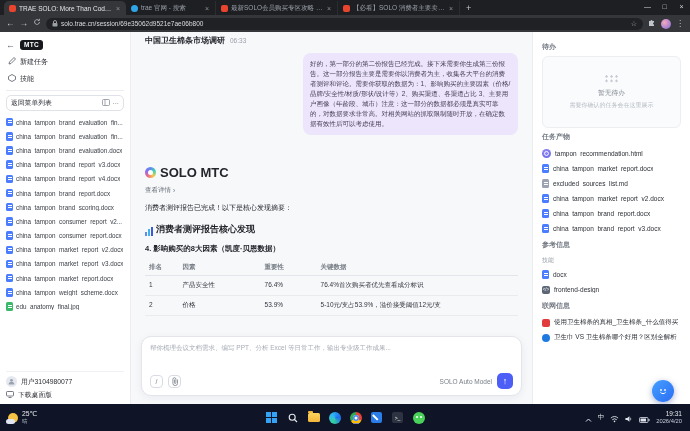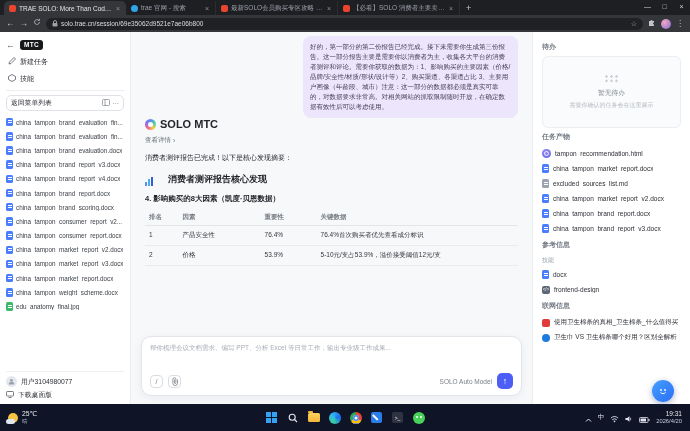--- a/index.html
+++ b/index.html
@@ -54,26 +54,26 @@
   .avatar-sm{width:11px;height:11px;border-radius:50%;background:#e5e8ee;display:flex;align-items:center;justify-content:center;flex:none}
 
   
   .center{flex:1;background:#f7f8fa;display:flex;flex-direction:column;min-width:0}
   .chat-header{height:17px;display:flex;align-items:center;gap:5px;padding:0 14px;flex:none}
   .chat-title{font-size:8px;font-weight:bold;color:#23252b}
   .chat-time{font-size:6.5px;color:#9aa0a8}
   .chat-scroll{flex:1;overflow:hidden;padding:4px 14px 0;display:flex;flex-direction:column}
   .bubble-user{margin-left:auto;max-width:215px;background:#ece5fb;border-radius:8px;padding:6px 7px;
                font-size:6.5px;line-height:1.55;color:#474058}
-  .agent-row{display:flex;align-items:center;gap:4px;font-size:11px;font-weight:bold;color:#23252b}
+  .agent-row{display:flex;align-items:center;gap:4px;margin-top:30px;font-size:13px;font-weight:bold;color:#23252b}
   .solo-logo{width:11px;height:11px;border-radius:50%;background:conic-gradient(#5b8def,#45d4a8,#f7c948,#ef6a8a,#8f6bf0,#5b8def);position:relative}
   .solo-logo::after{content:"";position:absolute;inset:3px;border-radius:50%;background:#fff}
   .details-row{display:flex;align-items:center;gap:2px;margin-top:6px;font-size:6.5px;color:#676d76}
   .intro{margin-top:8px;font-size:7px;color:#23252b}
-  .h1{margin-top:10px;font-size:9px;font-weight:bold;color:#1f2127;display:flex;align-items:flex-end;gap:15px}
+  .h1{margin-top:10px;font-size:9px;font-weight:bold;color:#1f2127;display:flex;align-items:flex-end;gap:3px}
   .chart-ic{display:inline-flex;align-items:flex-end;gap:1px;height:9px}
   .chart-ic i{width:2px;display:block}
   .chart-ic i:nth-child(1){height:4px;background:#5b8def}
   .chart-ic i:nth-child(2){height:7px;background:#45b0e8}
   .chart-ic i:nth-child(3){height:9px;background:#3b5bd6}
   .h2{margin-top:8px;font-size:7.5px;font-weight:bold;color:#23252b}
   table.factors{margin-top:6px;width:100%;border-collapse:collapse}
   table.factors th{font-size:6.5px;color:#7a8088;font-weight:600;text-align:left;padding:3px 4px;border-bottom:1px solid #e3e5ea}
   table.factors td{font-size:6.5px;color:#33363d;padding:5px 4px;border-bottom:1px solid #e9ebef;vertical-align:top}
   table.factors th:nth-child(1){width:9%}
@@ -295,20 +295,24 @@
           <span><svg width="8" height="7" viewBox="0 0 8 7">
                 <rect x="0.5" y="0.5" width="7" height="4.5" rx="0.8" fill="none" stroke="#565b64" stroke-width="0.8"></rect>
                 <line x1="2.5" y1="6.5" x2="5.5" y2="6.5" stroke="#565b64" stroke-width="0.8"></line>
               </svg></span>
           <span>下载桌面版</span>
         </div>
       </div>
     </aside>
 
     <main class="center">
+      <div class="chat-header">
+        <span class="chat-title">中国卫生棉条市场调研</span>
+        <span class="chat-time">06:33</span>
+      </div>
       <div class="chat-scroll">
         <div class="bubble-user">好的，第一部分的第二份报告已经完成。接下来需要你生成第三份报告。这一部分报告主要是需要你以消费者为主，收集各大平台的消费者测评和评论。需要你获取的数据为：1、影响购买的主要因素（价格/品牌/安全性/材质/形状/设计等）2、购买渠道、各渠道占比 3、主要用户画像（年龄段、城市）注意：这一部分的数据都必须是真实可靠的，对数据要求非常高。对相关网站的抓取限制随时开放，在确定数据有效性后可以考虑使用。</div>
         <div class="agent-row">
           <span class="solo-logo"></span>
           <span>SOLO MTC</span>
         </div>
         <div class="details-row">
           <span>查看详情</span>
           <span>›</span>
         </div>

